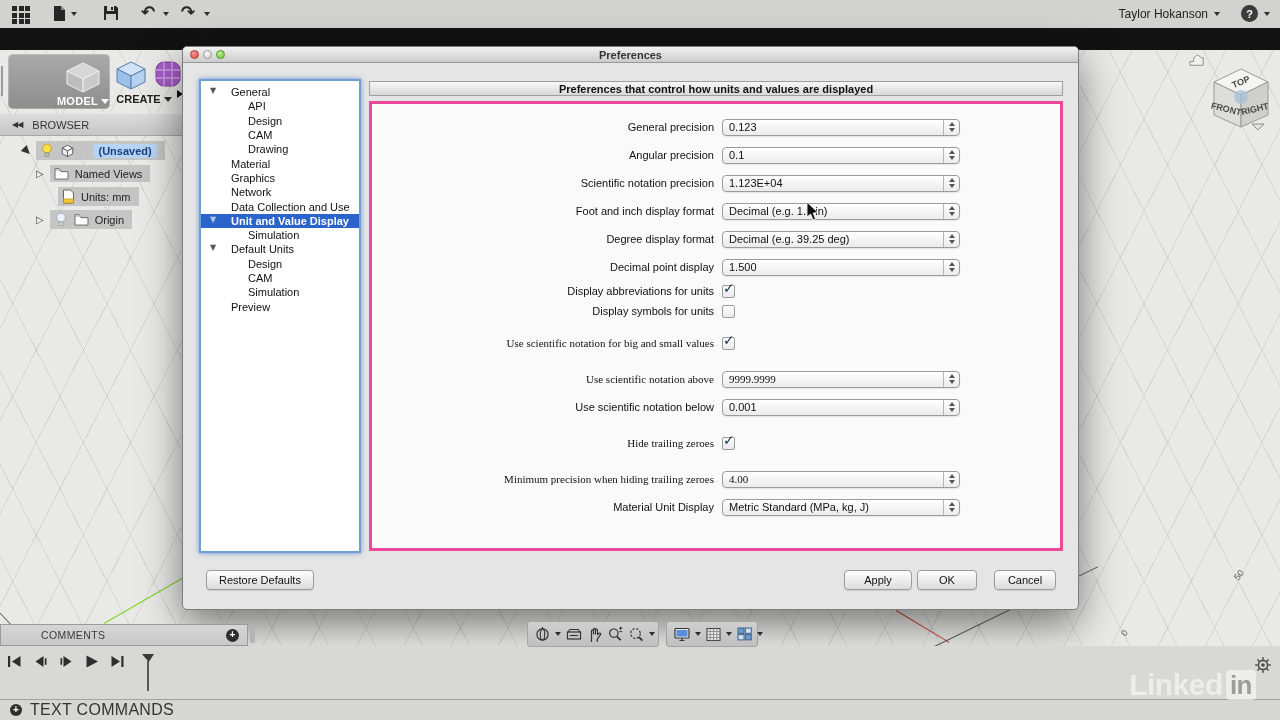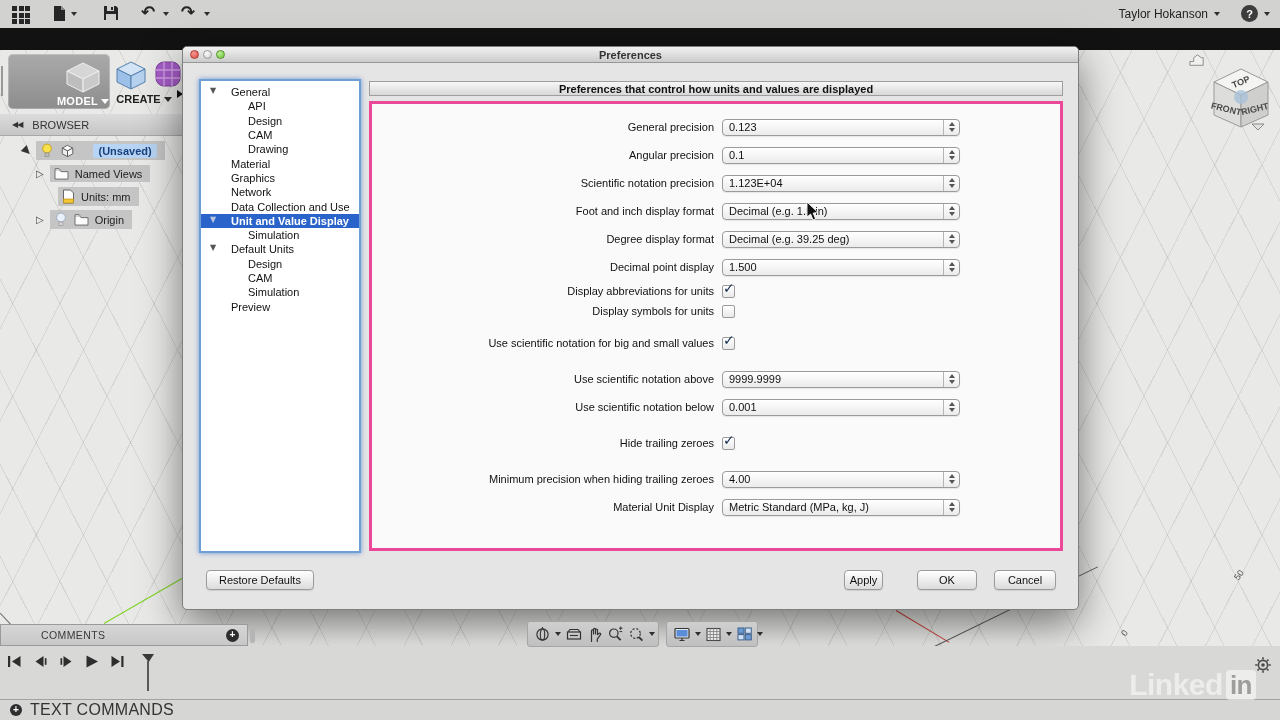--- a/index.html
+++ b/index.html
@@ -70,21 +70,21 @@
   .trow.selected{background:#2a63c9;color:#fff;font-weight:bold;}
   .trow.selected .tarr{color:#b9c6de;}
   #dlg-hdrband{left:186px;top:34px;width:694px;height:15px;background:linear-gradient(#f7f7f7,#d8d8d8);
     border:1px solid #9e9e9e;box-sizing:border-box;display:flex;align-items:center;justify-content:center;
     font-size:11px;font-weight:bold;color:#111;}
   #dlg-form{left:186px;top:54px;width:694px;height:450px;background:#fafafa;border:3px solid #ec4899;
     box-sizing:border-box;padding-top:9px;}
   .frow{display:flex;align-items:center;}
   .frow.sel{height:28px;}
   .frow.chk{height:20px;}
-  .mt12{margin-top:12px;}
+  .mt12{margin-top:12px;font-family:Liberation Serif, serif;}
   .flabel{width:342px;text-align:right;padding-right:8px;font-size:11px;color:#111;}
   .select{width:238px;height:17px;border:1px solid #9b9b9b;border-radius:4px;background:linear-gradient(#ffffff,#ebebeb);
     display:flex;align-items:center;box-sizing:border-box;position:relative;box-shadow:0 1px 1px rgba(0,0,0,.08);}
   .select .selval{flex:1;font-size:11px;padding-left:6px;color:#111;white-space:nowrap;overflow:hidden;}
   .stepper{width:15px;height:100%;border-left:1px solid #b5b5b5;display:flex;flex-direction:column;align-items:center;justify-content:center;gap:2px;}
   .stepper i{display:block;width:0;height:0;}
   .stepper .up{border-left:3.5px solid transparent;border-right:3.5px solid transparent;border-bottom:4px solid #555;}
   .stepper .dn{border-left:3.5px solid transparent;border-right:3.5px solid transparent;border-top:4px solid #555;}
   .checkbox{width:13px;height:13px;border:1px solid #9b9b9b;border-radius:2px;background:linear-gradient(#fff,#e9e9e9);
     position:relative;box-sizing:border-box;}
@@ -451,21 +451,21 @@
             <span class="selval">Metric Standard (MPa, kg, J)</span>
             <span class="stepper">
               <i class="up"></i>
               <i class="dn"></i>
             </span>
           </div>
         </div>
     </div>
 
     <div class="btn" style="left:23px;top:523px;">Restore Defaults</div>
-    <div class="btn" style="left:661px;top:523px;width:39px;">Apply</div>
+    <div class="btn" style="left:661px;top:523px;width:68px;">Apply</div>
     <div class="btn" style="left:734px;top:523px;width:60px;">OK</div>
     <div class="btn" style="left:811px;top:523px;width:62px;">Cancel</div>
   </div>
 
   <div id="bottom-band" class="abs"></div>
 
   <div id="comments-bar" class="abs">
     <span class="txt">COMMENTS</span>
     <span class="pluscirc">+</span>
   </div>

